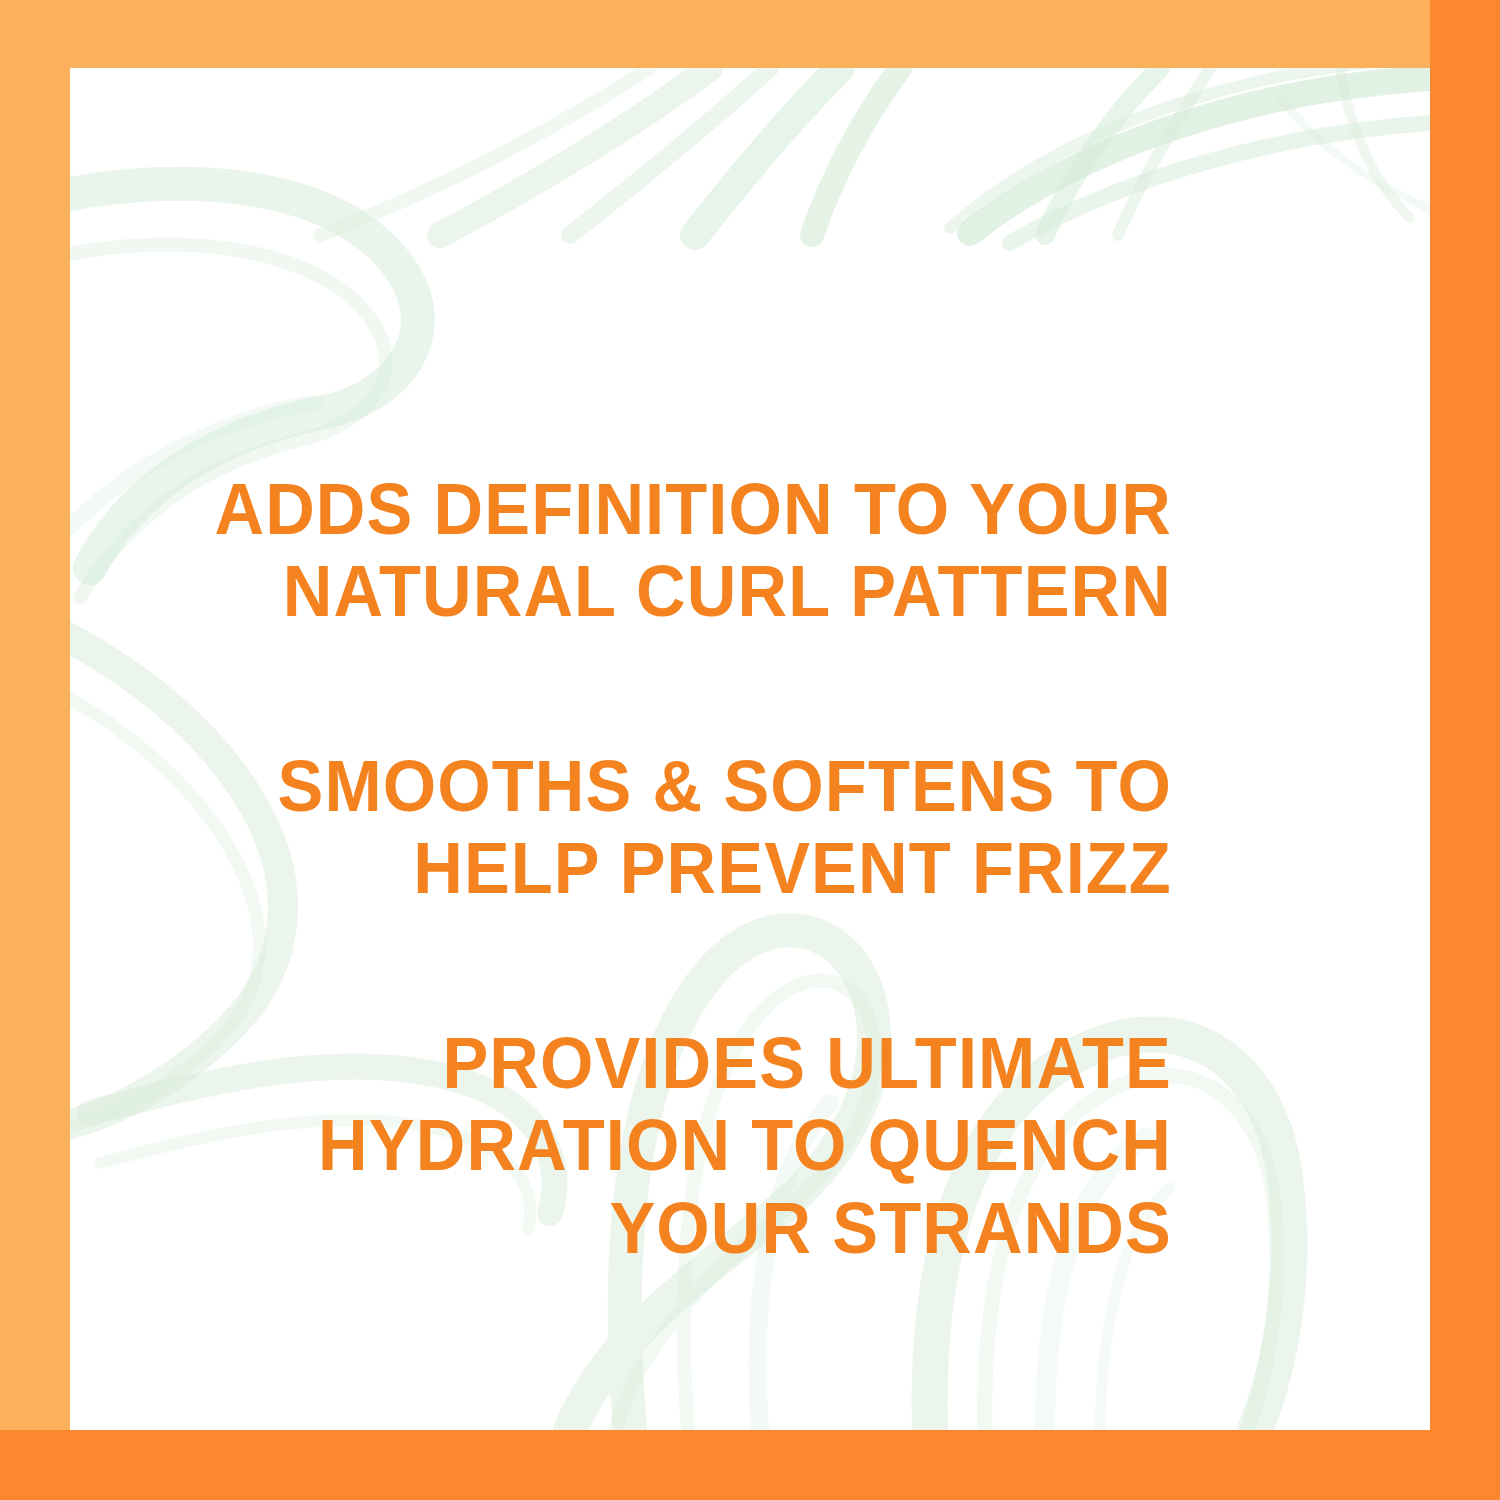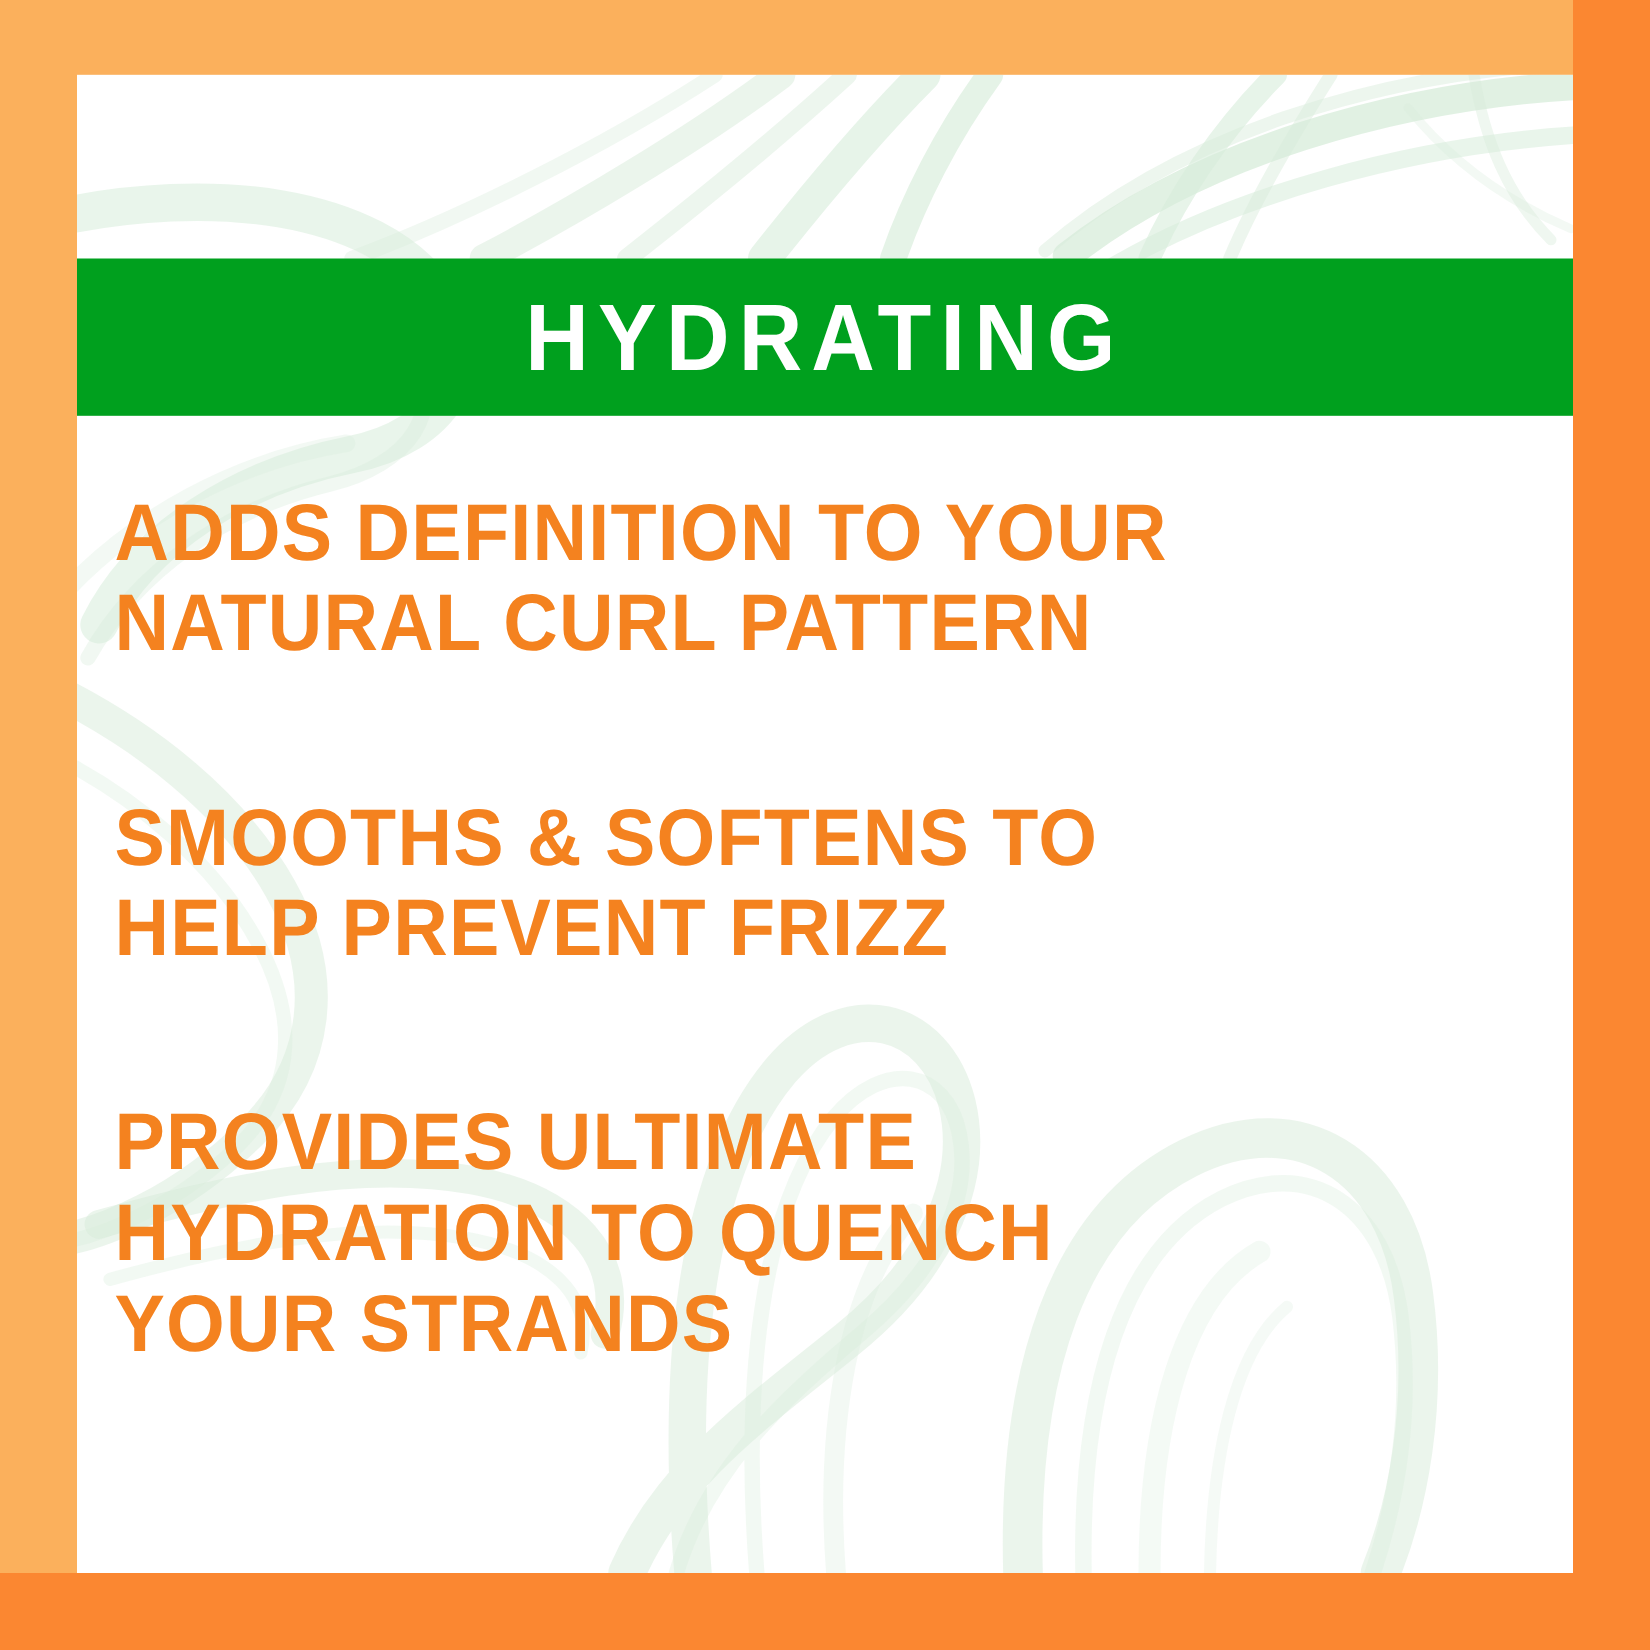--- a/index.html
+++ b/index.html
@@ -75,24 +75,24 @@
     letter-spacing: 9px;
     line-height: 1;
     transform: scaleX(0.93);
     white-space: nowrap;
   }
 
   
   .benefits {
     position: absolute;
     left: 0;
-    top: 376px;
+    top: 400px;
     width: 1136px;
     z-index: 3;
-    text-align: left;
+    text-align: right;
   }
   .benefit {
     color: #F4821F;
     font-weight: bold;
     font-size: 73px;
     line-height: 1.13;
     letter-spacing: 1.2px;
     transform: scaleX(0.94);
     white-space: pre-line;
   }
@@ -141,23 +141,20 @@
         <path d="M618 1362 C605 1195 620 1030 688 948 C735 893 790 905 802 962 C815 1025 778 1090 712 1145 C640 1205 572 1270 545 1362" stroke-width="14" opacity="0.32"></path>
         <path d="M690 1362 C680 1230 700 1100 760 1035" stroke-width="18" opacity="0.3"></path>
 
         <path d="M860 1362 C855 1180 900 1040 1010 985 C1110 935 1200 990 1215 1110 C1228 1210 1210 1300 1185 1362" stroke-width="36" opacity="0.5"></path>
         <path d="M915 1362 C912 1195 950 1068 1040 1022 C1120 982 1190 1028 1203 1128 C1214 1215 1200 1295 1178 1362" stroke-width="15" opacity="0.32"></path>
         <path d="M975 1362 C975 1225 1005 1110 1075 1070" stroke-width="20" opacity="0.28"></path>
         <path d="M1030 1362 C1032 1255 1052 1160 1100 1120" stroke-width="11" opacity="0.24"></path>
       </g>
     </svg>
 
-    <div class="banner">
-      <div class="banner-title">HYDRATING</div>
-    </div>
 
     <div class="benefits">
       <div class="benefit benefit-1">ADDS DEFINITION TO YOUR
 NATURAL CURL PATTERN</div>
       <div class="benefit benefit-2">SMOOTHS &amp; SOFTENS TO
 HELP PREVENT FRIZZ</div>
       <div class="benefit benefit-3">PROVIDES ULTIMATE
 HYDRATION TO QUENCH
 YOUR STRANDS</div>
     </div>

